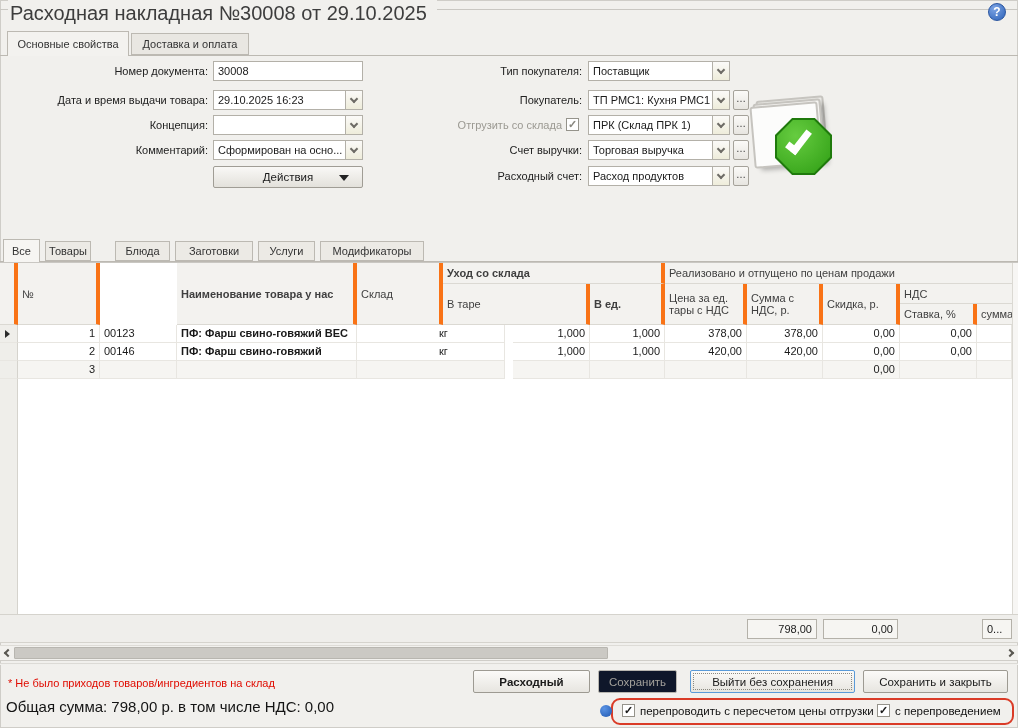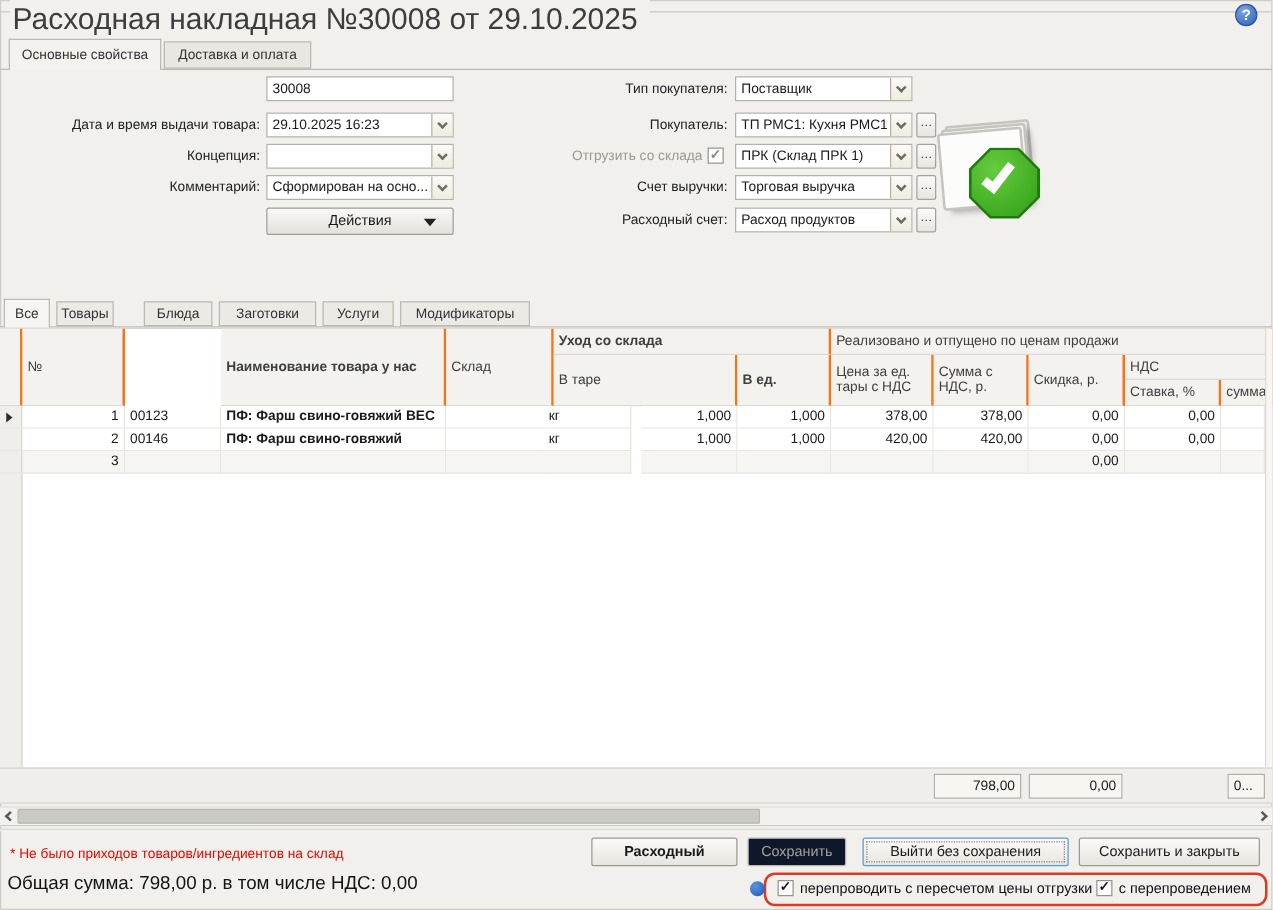--- a/index.html
+++ b/index.html
@@ -3,21 +3,21 @@
 <meta charset="utf-8">
 <style>
   *{box-sizing:border-box;margin:0;padding:0}
   html,body{background:#e8e6e2}
   #app{position:relative;width:1018px;height:728px;background:#f1f0ed;
        font-family:"Liberation Sans",sans-serif;color:#1a1a1a;overflow:hidden;
        box-shadow:inset 0 0 0 1px #cfcdc8}
 
   
   .frame-line{position:absolute;top:9px;left:0;width:1018px;height:1px;background:#c9c7c2}
-  .title{position:absolute;top:0;left:8px;font-size:24px;font-weight:400;color:#3d3d3d;
+  .title{position:absolute;top:0;left:8px;font-size:20px;font-weight:400;color:#3d3d3d;
          background:#f1f0ed;padding:2px 10px 2px 2px;z-index:2;white-space:nowrap}
   .help{position:absolute;top:3px;left:988px;width:18px;height:18px;border-radius:50%;
         background:radial-gradient(circle at 35% 28%,#7da4e4,#2c62b8);border:1px solid #2a55a0;
         color:#fff;font-size:12px;font-weight:bold;text-align:center;line-height:16px;z-index:3}
 
   
   .tabline{position:absolute;top:55px;left:0;width:1018px;height:1px;background:#bcb9b2}
   .ptab{position:absolute;font-size:11px;color:#333;display:flex;align-items:center;justify-content:center;
         border:1px solid #bcb9b2;background:#e9e7e2}
   .ptab.active{top:31px;height:25px;background:#f3f2ef;border-bottom:none;z-index:2}
@@ -76,21 +76,21 @@
   #ctab-goods{left:45px;width:46px}
   #ctab-dishes{left:115px;width:55px}
   #ctab-preps{left:175px;width:78px}
   #ctab-serv{left:258px;width:57px}
   #ctab-mods{left:320px;width:104px}
 
   
   .grid{position:absolute;top:262px;left:0;width:1018px;height:352px;background:#fff;border-top:1px solid #c9c7c2}
   .selstrip{position:absolute;left:0;top:0;width:18px;height:352px;background:#efeeea;border-right:1px solid #d5d3cd}
   .vstrip{position:absolute;left:1012px;top:0;width:6px;height:352px;background:#f7f6f4;border-left:1px solid #dbd9d3}
-  .gh{position:absolute;background:#f3f2ef;border-right:2px solid #f97316;border-bottom:1px solid #dbd9d3;
+  .gh{position:absolute;background:#f3f2ef;border-right:4px solid #f97316;border-bottom:1px solid #dbd9d3;
       color:#3f3f3f;font-size:11px;display:flex;align-items:center;padding:1px 4px;line-height:12px}
   .gh.b{font-weight:bold}
   .row{position:absolute;left:0;width:1018px;height:18px}
   .cell{position:absolute;top:0;height:18px;font-size:11px;line-height:17px;padding:0 4px;
         border-right:1px solid #e8e6e1;border-bottom:1px solid #e8e6e1;background:#fff;
         white-space:nowrap;overflow:hidden}
   .alt .cell{background:#f6f5f2}
   .c0{left:0;width:18px;background:#efeeea !important;border-right:1px solid #d5d3cd}
   .c1{left:18px;width:82px;text-align:right}
   .c2{left:100px;width:77px}
@@ -149,20 +149,21 @@
 <div id="app">
 
   <div class="frame-line"></div>
   <div class="title">Расходная накладная №30008 от 29.10.2025</div>
   <div class="help">?</div>
 
   <div class="ptab active" id="ptab-main">Основные свойства</div>
   <div class="ptab idle" id="ptab-delivery">Доставка и оплата</div>
   <div class="tabline"></div>
 
+  <div class="flabel ll" style="top:61px">Номер документа:</div>
   <div class="field lf" style="top:61px">30008</div>
 
   <div class="flabel ll" style="top:90px">Дата и время выдачи товара:</div>
   <div class="field lf combo" style="top:90px"><span>29.10.2025 16:23</span>
     <span class="dd">
         <span class="chev"></span>
       </span></div>
 
   <div class="flabel ll" style="top:115px">Концепция:</div>
   <div class="field lf combo" style="top:115px"><span></span>

